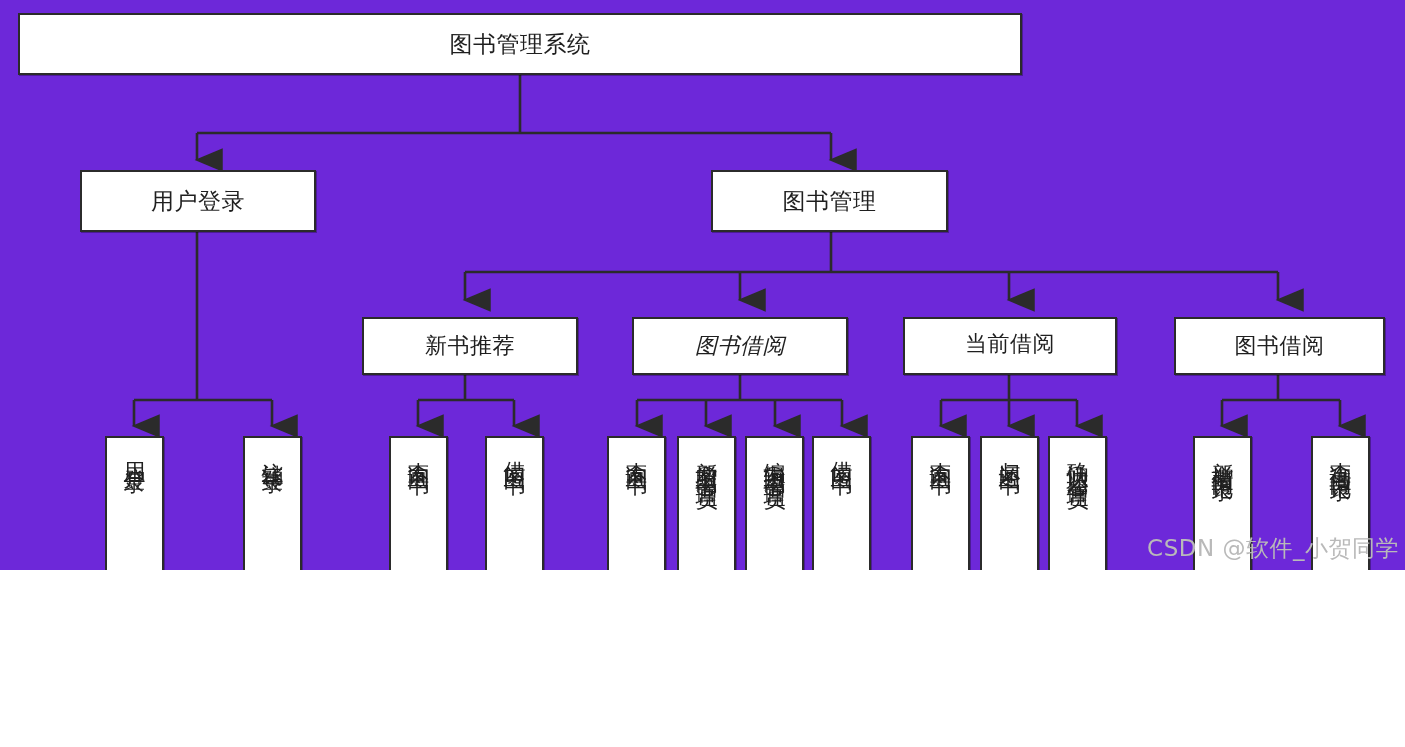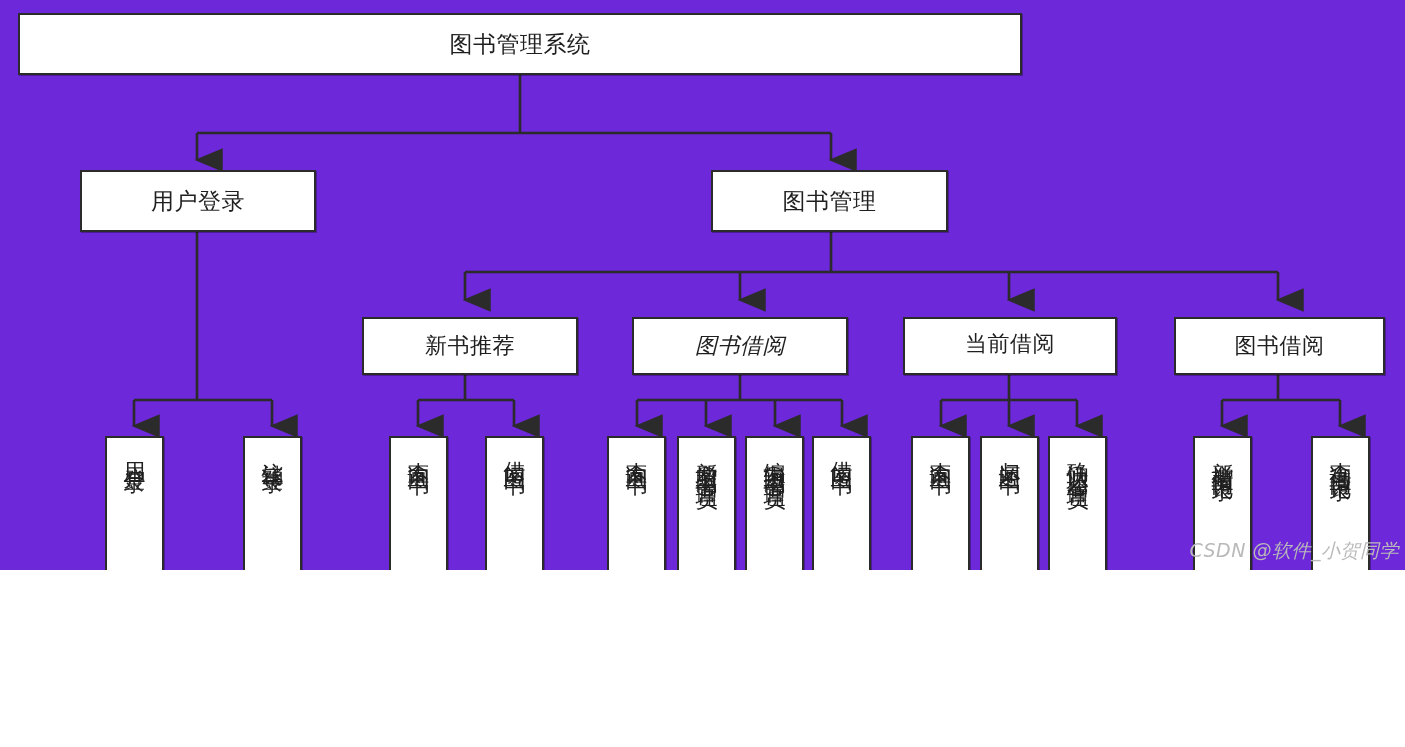--- a/index.html
+++ b/index.html
@@ -53,26 +53,25 @@
     text-orientation: upright;
     font-size: 22px;
     letter-spacing: 4px;
     line-height: 1.0;
     white-space: nowrap;
   }
   #watermark {
     position: absolute;
     right: 6px;
     bottom: 6px;
-    font-size: 19px;
+    font-size: 23px;
     color: #b9b9b9;
     letter-spacing: 0.5px;
     white-space: nowrap;
     pointer-events: none;
-    font-style: italic;
   }
 </style>
 </head>
 <body>
 
 <div id="diagram-canvas">
 
   <svg id="connector-layer" viewBox="0 0 1405 747" width="1405" height="747" xmlns="http://www.w3.org/2000/svg">
     <defs>
       <marker id="arrow" viewBox="0 0 10 12" refX="5" refY="11" markerWidth="9" markerHeight="11" orient="auto-start-reverse">

